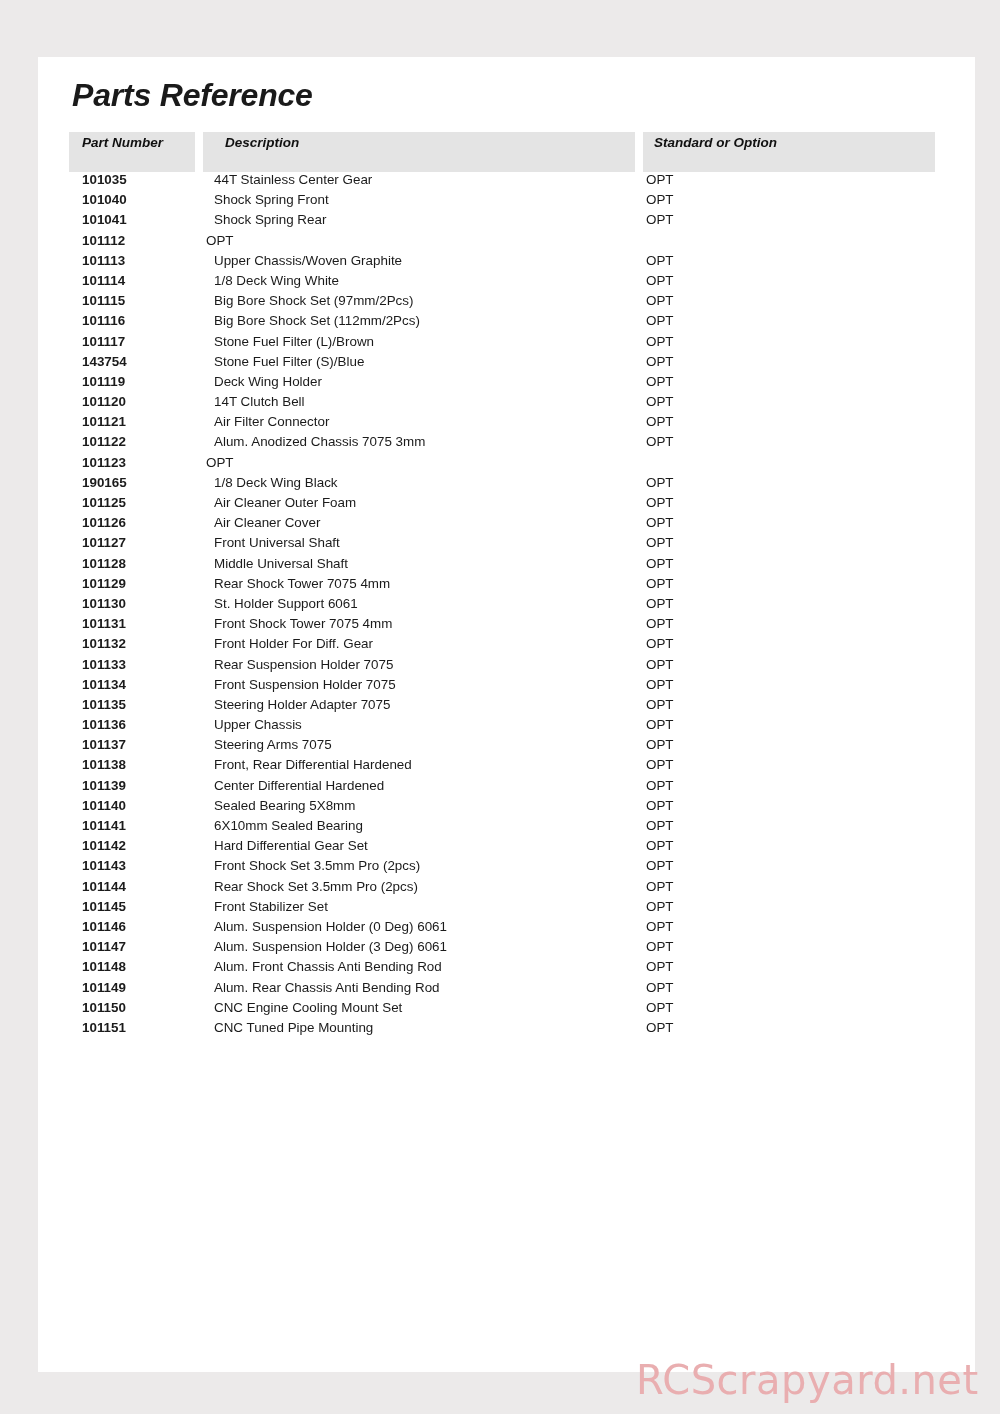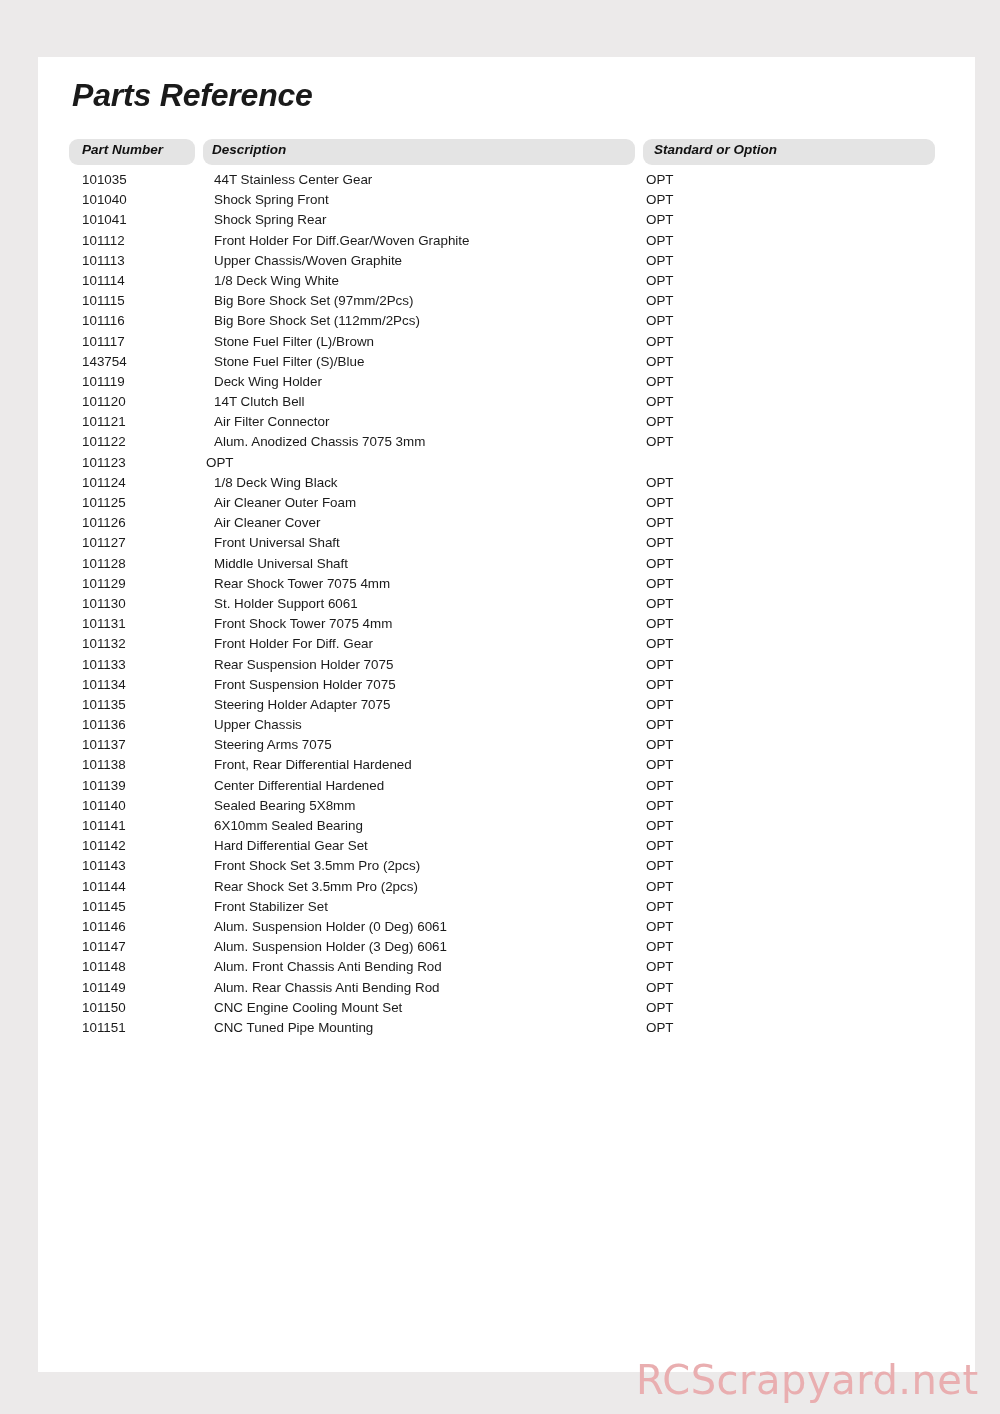--- a/index.html
+++ b/index.html
@@ -41,46 +41,45 @@
     top: 84px;
     width: 866px;
   }
   .thead {
     display: flex;
     height: 22px;
     align-items: center;
   }
   .th {
     background: #e4e4e4;
-    height: 26px;
+    height: 40px;
     line-height: 22px;
     font-size: 13.5px;
     font-style: italic;
     font-weight: bold;
     color: #111;
     box-sizing: border-box;
     white-space: nowrap;
     overflow: hidden;
-    border-radius: 9px;
   }
   .th-part   { width: 126px; padding-left: 13px; }
   .th-gap    { width: 8px; background: #ffffff; height: 22px; }
-  .th-desc   { width: 432px; padding-left: 9px; }
+  .th-desc   { width: 432px; padding-left: 22px; }
   .th-std    { flex: 1; padding-left: 11px; }
 
   .tbody { margin-top: 9px; }
   .row {
     display: flex;
     height: 20.2px;
     align-items: flex-start;
     font-size: 13.4px;
     color: #1b1b1b;
     white-space: nowrap;
   }
-  .c-part { width: 126px; padding-left: 13px; box-sizing: border-box; }
+  .c-part { width: 126px; padding-left: 13px; box-sizing: border-box; font-weight: bold; }
   .c-desc { width: 440px; padding-left: 19px; box-sizing: border-box; }
   .c-std  { flex: 1; padding-left: 11px; box-sizing: border-box; }
 
   
   #watermark {
     position: absolute;
     left: 598px;
     top: 1300px;
     font-size: 40px;
     color: #e9aeb0;
@@ -124,21 +123,20 @@
           <div class="c-desc">Shock Spring Front</div>
           <div class="c-std">OPT</div>
         </div>
         <div class="row">
           <div class="c-part">101041</div>
           <div class="c-desc">Shock Spring Rear</div>
           <div class="c-std">OPT</div>
         </div>
         <div class="row">
           <div class="c-part">101112</div>
-          <div class="c-desc">Front Holder For Diff.Gear/Woven Graphite</div>
           <div class="c-std">OPT</div>
         </div>
         <div class="row">
           <div class="c-part">101113</div>
           <div class="c-desc">Upper Chassis/Woven Graphite</div>
           <div class="c-std">OPT</div>
         </div>
         <div class="row">
           <div class="c-part">101114</div>
           <div class="c-desc">1/8 Deck Wing White</div>
@@ -182,21 +180,21 @@
         <div class="row">
           <div class="c-part">101122</div>
           <div class="c-desc">Alum. Anodized Chassis 7075 3mm</div>
           <div class="c-std">OPT</div>
         </div>
         <div class="row">
           <div class="c-part">101123</div>
           <div class="c-std">OPT</div>
         </div>
         <div class="row">
-          <div class="c-part">101124</div>
+          <div class="c-part">190165</div>
           <div class="c-desc">1/8 Deck Wing Black</div>
           <div class="c-std">OPT</div>
         </div>
         <div class="row">
           <div class="c-part">101125</div>
           <div class="c-desc">Air Cleaner Outer Foam</div>
           <div class="c-std">OPT</div>
         </div>
         <div class="row">
           <div class="c-part">101126</div>

